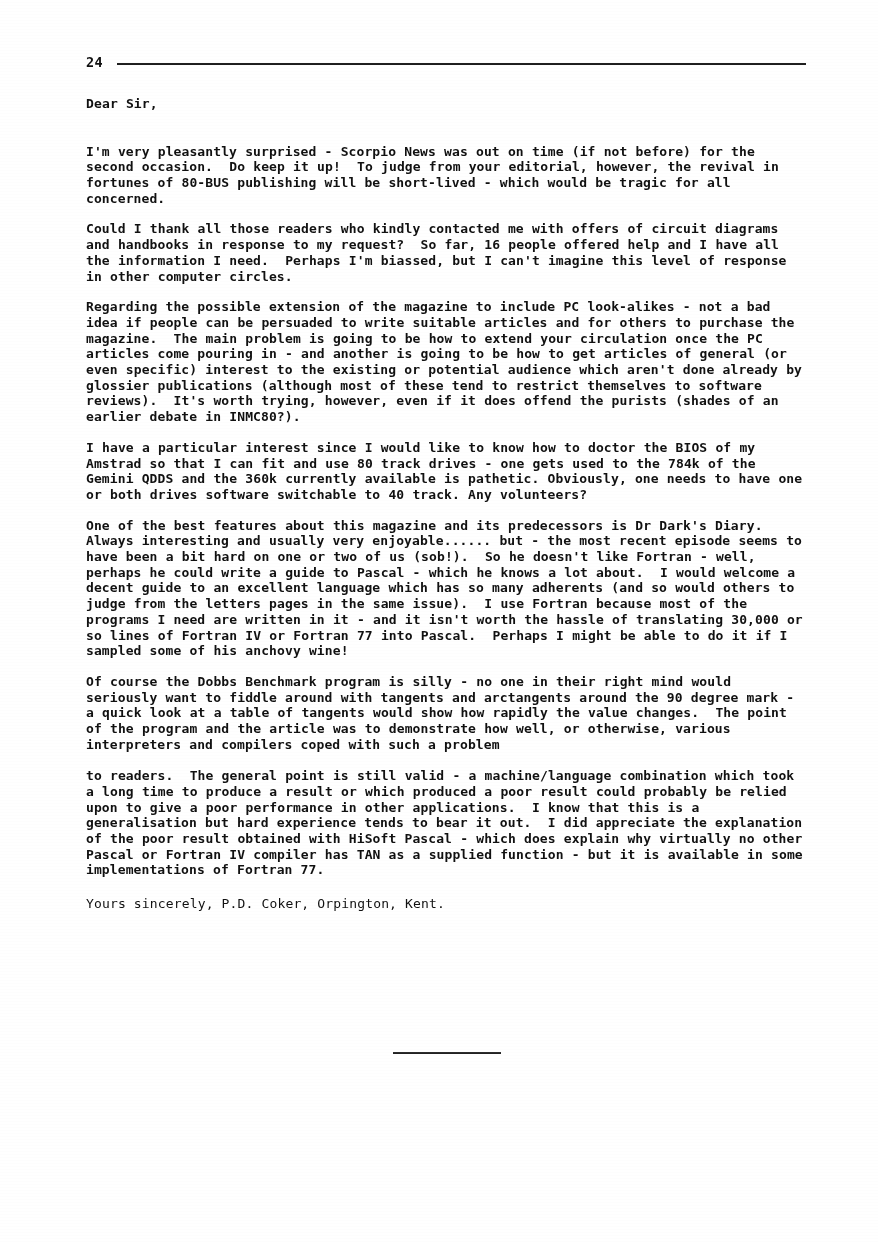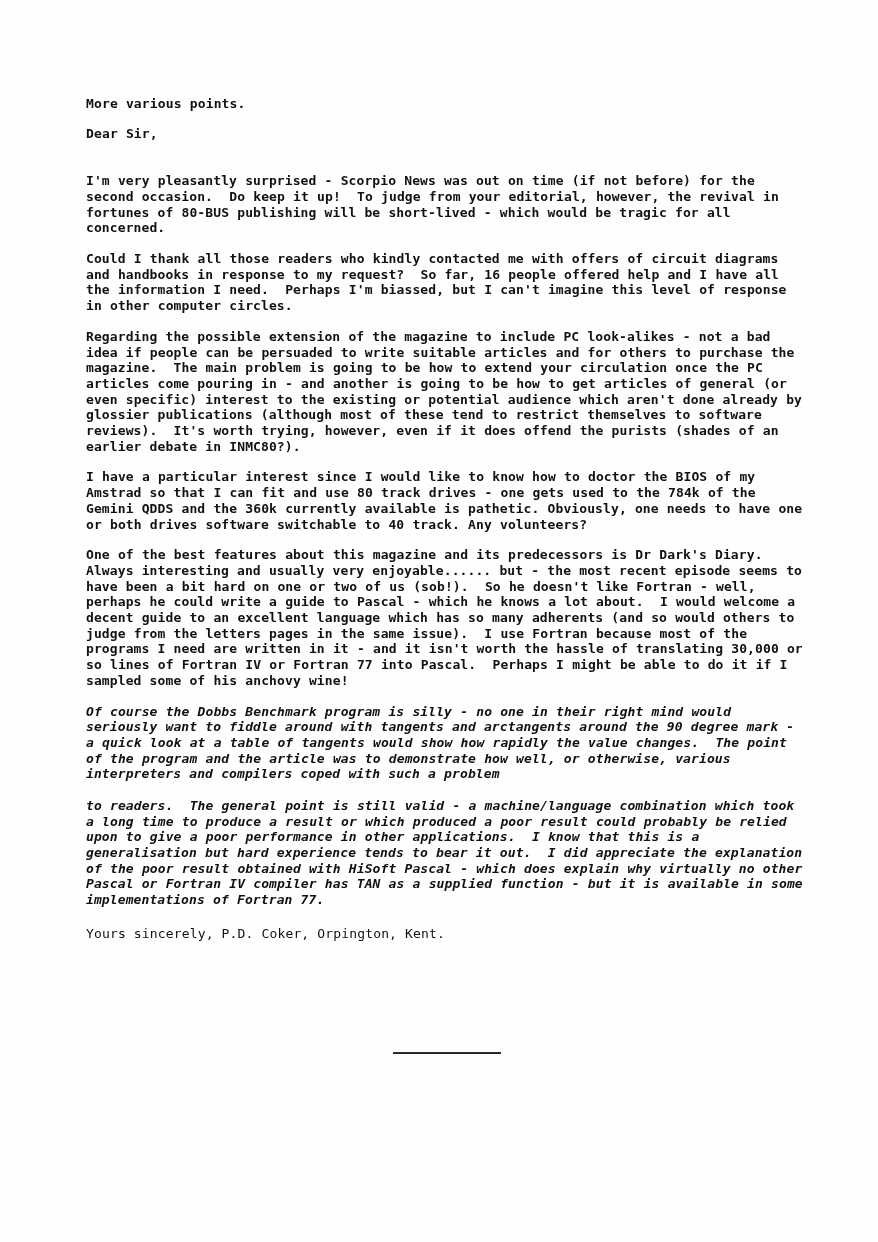--- a/index.html
+++ b/index.html
@@ -83,21 +83,20 @@
     line-height: 15.7px;
     letter-spacing: 0.1px;
     margin: 4px 0 15px 0;
     white-space: pre-wrap;
     word-spacing: 0.2px;
   }
 
   
   .para.faded-line {
     color: #111111;
-    font-style: italic;
   }
   .scan-faded {
     color: #8d8d8d;
   }
 
   .signoff {
     font-size: 13px;
     font-weight: normal;
     line-height: 15.7px;
     letter-spacing: 0.15px;
@@ -128,24 +127,27 @@
     opacity: 0.035;
     background-image:
       repeating-linear-gradient(0deg, rgba(0,0,0,0.5) 0px, rgba(0,0,0,0) 1px, rgba(0,0,0,0) 3px);
   }
 </style>
 </head>
 <body>
 
 <div class="page">
 
+  <div class="page-header">
+    <span class="folio">24</span>
+    <span class="header-rule"></span>
+  </div>
 
   <div class="letter">
 
-    <p class="subject">More various points.</p>
 
     <p class="salutation">Dear Sir,</p>
 
     <p class="para">I'm very pleasantly surprised - Scorpio News was out on time (if not before) for the second occasion.  Do keep it up!  To judge from your editorial, however, the revival in fortunes of 80-BUS publishing will be short-lived - which would be tragic for all concerned.</p>
 
     <p class="para">Could I thank all those readers who kindly contacted me with offers of circuit diagrams and handbooks in response to my request?  So far, 16 people offered help and I have all the information I need.  Perhaps I'm biassed, but I can't imagine this level of response in other computer circles.</p>
 
     <p class="para">Regarding the possible extension of the magazine to include PC look-alikes - not a bad idea if people can be persuaded to write suitable articles and for others to purchase the magazine.  The main problem is going to be how to extend your circulation once the PC articles come pouring in - and another is going to be how to get articles of general (or even specific) interest to the existing or potential audience which aren't done already by glossier publications (although most of these tend to restrict themselves to software reviews).  It's worth trying, however, even if it does offend the purists (shades of an earlier debate in INMC80?).</p>
 
     <p class="para">I have a particular interest since I would like to know how to doctor the BIOS of my Amstrad so that I can fit and use 80 track drives - one gets used to the 784k of the Gemini QDDS and the 360k currently available is pathetic. Obviously, one needs to have one or both drives software switchable to 40 track. Any volunteers?</p>

